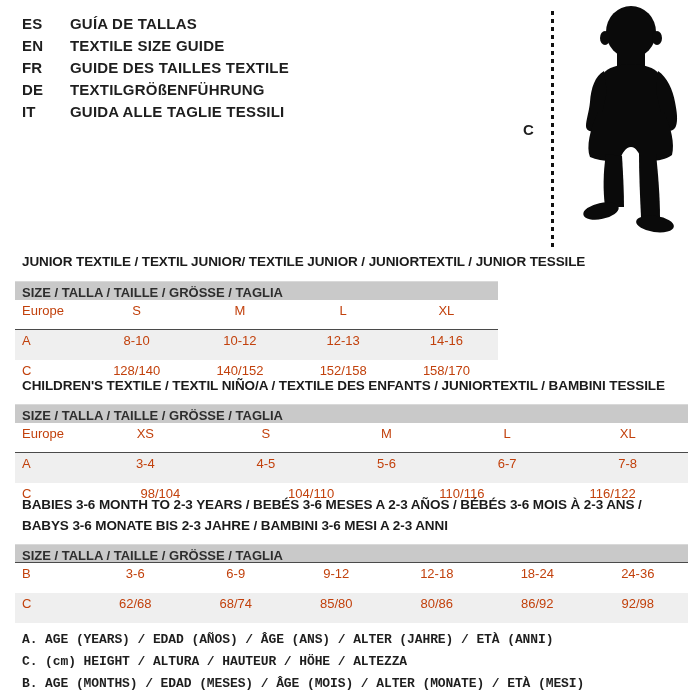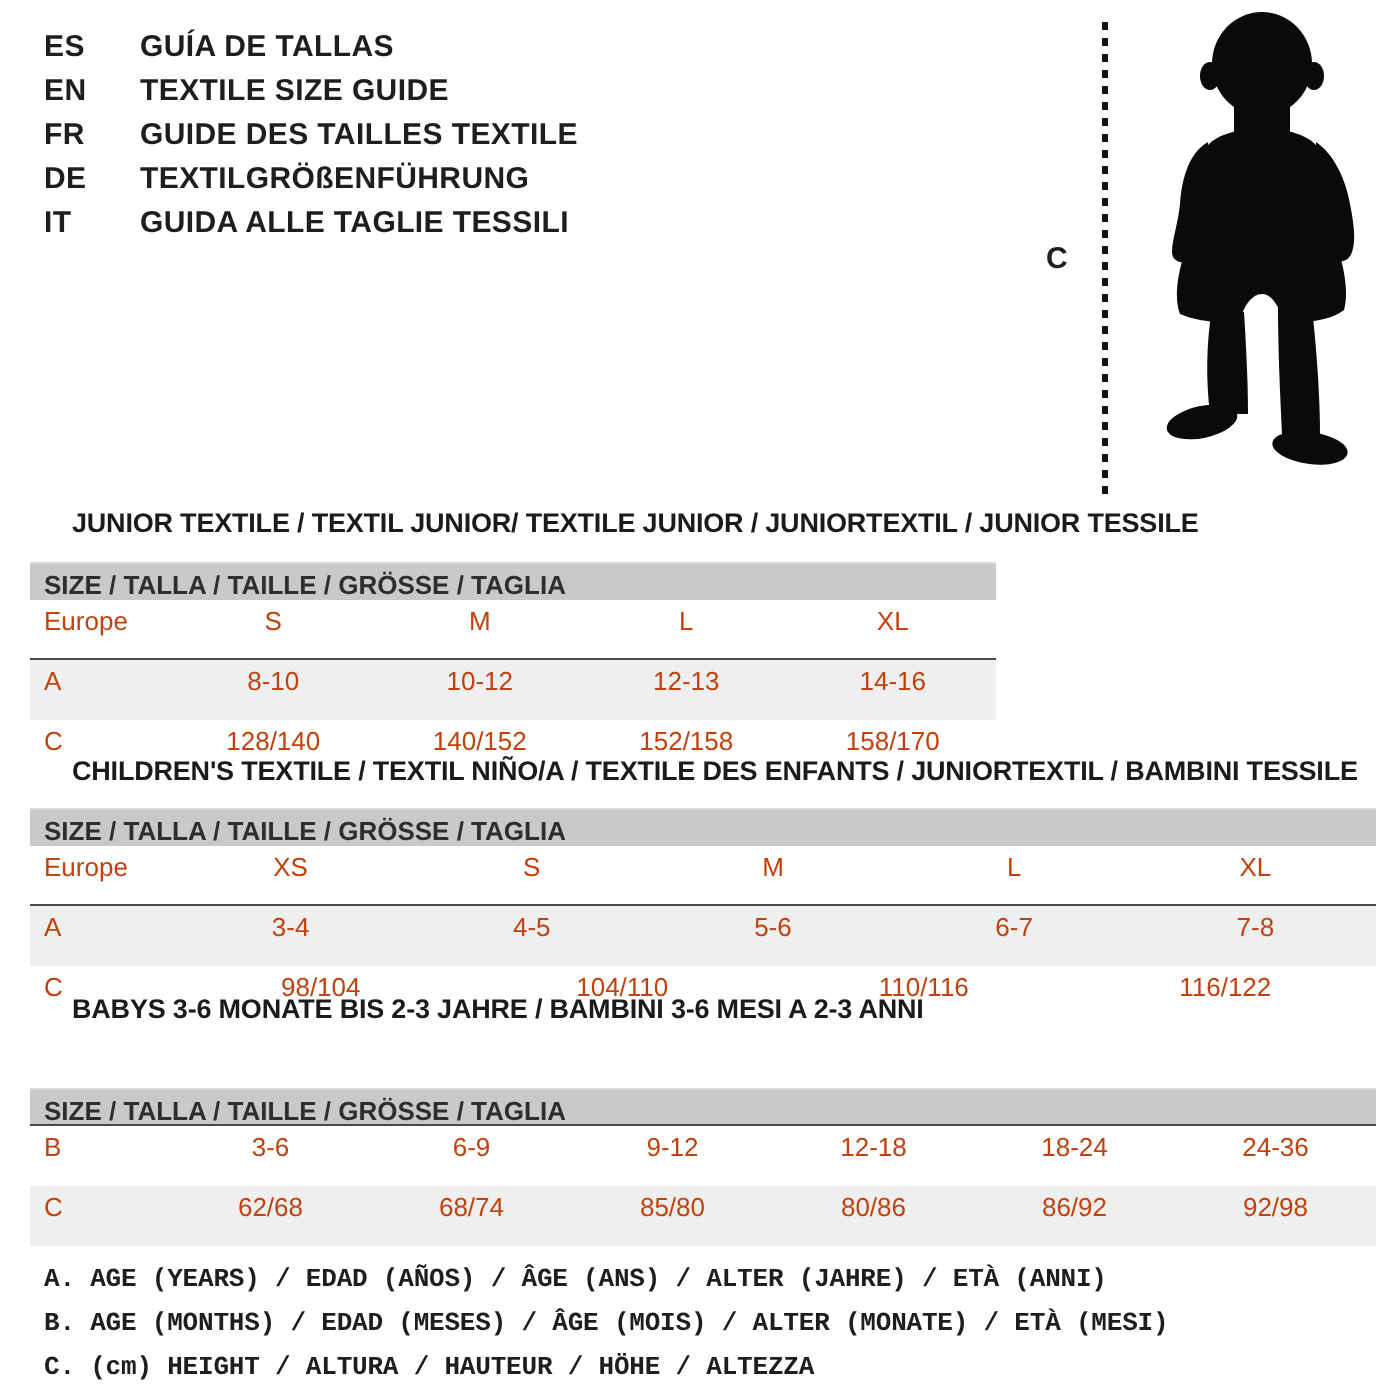--- a/index.html
+++ b/index.html
@@ -13,21 +13,21 @@
   .lang-code{width:48px;font-weight:700;font-size:15px;letter-spacing:.2px;}
   .lang-label{font-weight:700;font-size:15px;letter-spacing:.2px;}
   
   .height-line{
     position:absolute;left:551px;top:11px;width:3px;height:237px;
     background:repeating-linear-gradient(to bottom,#111 0 4px,transparent 4px 8px);
   }
   .height-label{position:absolute;left:523px;top:121px;font-weight:700;font-size:15px;}
   .baby-svg{position:absolute;left:567px;top:4px;}
   
-  .section-title{position:absolute;left:36px;width:665px;font-weight:700;font-size:13.5px;
+  .section-title{position:absolute;left:22px;width:665px;font-weight:700;font-size:13.5px;
     line-height:21px;color:#1b1b1b;letter-spacing:-0.1px;}
   
   .size-table{position:absolute;left:15px;}
   .t1{top:281px;width:483px;}
   .t2{top:404px;width:673px;}
   .t3{top:544px;width:673px;}
   .size-bar{height:19px;line-height:21px;background:#c9c9c9;border-top:1px solid #d9d9d9;
     font-weight:700;font-size:13px;padding-left:7px;color:#2e2e2e;box-sizing:border-box;}
   .trow{display:flex;height:30px;line-height:21px;font-size:13px;color:#c2410c;box-sizing:border-box;}
   .trow .lbl{width:70px;padding-left:7px;box-sizing:border-box;text-align:left;}
@@ -137,20 +137,21 @@
   <div class="trow">
     <span class="lbl">C</span>
     <span class="val">98/104</span>
     <span class="val">104/110</span>
     <span class="val">110/116</span>
     <span class="val">116/122</span>
   </div>
 </div>
 
 <div class="section-title st3">
+  <div>BABIES 3-6 MONTH TO 2-3 YEARS / BEBÉS 3-6 MESES A 2-3 AÑOS / BÉBÉS 3-6 MOIS À 2-3 ANS /</div>
   <div>BABYS 3-6 MONATE BIS 2-3 JAHRE / BAMBINI 3-6 MESI A 2-3 ANNI</div>
 </div>
 <div class="size-table t3">
   <div class="size-bar bar-dark-rule">SIZE / TALLA / TAILLE / GRÖSSE / TAGLIA</div>
   <div class="trow">
     <span class="lbl">B</span>
     <span class="val">3-6</span>
     <span class="val">6-9</span>
     <span class="val">9-12</span>
     <span class="val">12-18</span>
@@ -163,15 +164,15 @@
     <span class="val">68/74</span>
     <span class="val">85/80</span>
     <span class="val">80/86</span>
     <span class="val">86/92</span>
     <span class="val">92/98</span>
   </div>
 </div>
 
 <div class="legend">
   <div class="legend-line">A. AGE (YEARS) / EDAD (AÑOS) / ÂGE (ANS) / ALTER (JAHRE) / ETÀ (ANNI)</div>
+  <div class="legend-line">C. (cm) HEIGHT / ALTURA / HAUTEUR / HÖHE / ALTEZZA</div>
   <div class="legend-line">B. AGE (MONTHS) / EDAD (MESES) / ÂGE (MOIS) / ALTER (MONATE) / ETÀ (MESI)</div>
-  <div class="legend-line">C. (cm) HEIGHT / ALTURA / HAUTEUR / HÖHE / ALTEZZA</div>
 </div>
 
 </body></html>

